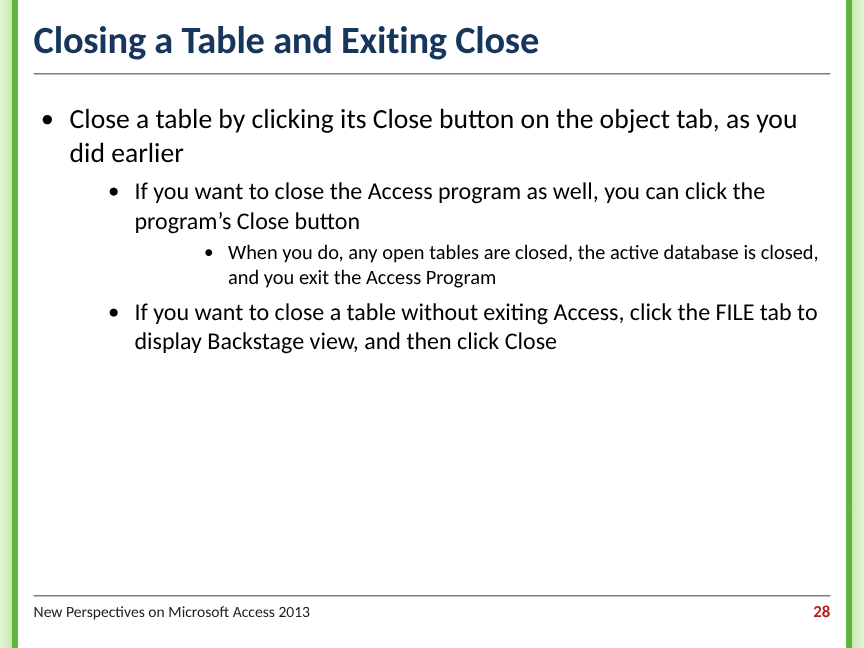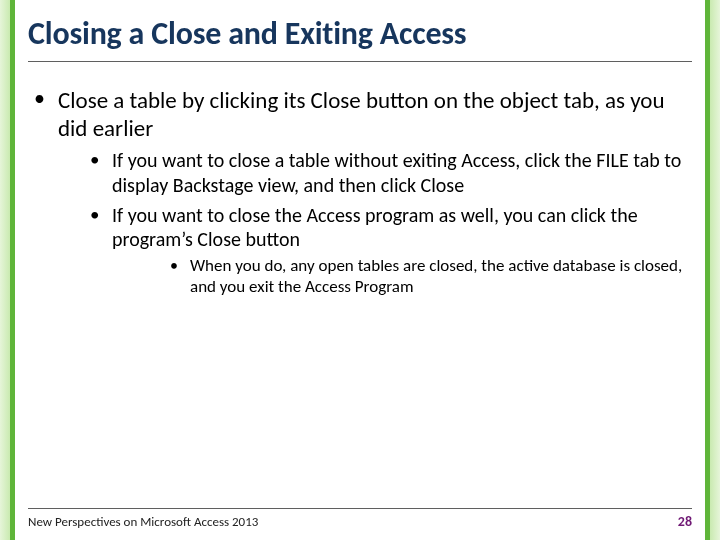--- a/index.html
+++ b/index.html
@@ -100,65 +100,65 @@
     content: "•";
     position: absolute;
     left: 58px;
     top: 0;
     font-size: 16px;
   }
   .footer {
     position: absolute;
     left: 28px;
     right: 28px;
-    bottom: 10px;
+    bottom: 22px;
   }
   .footer-rule {
     border: none;
     border-top: 1px solid #5f5f5f;
     margin-bottom: 4px;
   }
   .footer-row {
     display: flex;
     justify-content: space-between;
     align-items: baseline;
     font-size: 13px;
     color: #222;
   }
   .page-num {
-    color: #701a75;
+    color: #b91c1c;
     font-weight: 600;
     font-size: 14px;
   }
 </style>
 </head>
 <body>
 
 <div class="edge-left"></div>
 <div class="edge-right"></div>
 
 <div class="slide">
-  <h1 class="title">Closing a Close and Exiting Access</h1>
+  <h1 class="title">Closing a Table and Exiting Close</h1>
   <hr class="title-rule">
 
   <div class="content">
     <ul class="lvl1">
       <li>
         <span>Close a table by clicking its Close button on the object tab, as you did earlier</span>
         <ul class="lvl2">
           <li>
-            <span>If you want to close a table without exiting Access, click the FILE tab to display Backstage view, and then click Close</span>
-          </li>
-          <li>
             <span>If you want to close the Access program as well, you can click the program’s Close button</span>
             <ul class="lvl3">
               <li>
                 <span>When you do, any open tables are closed, the active database is closed, and you exit the Access Program</span>
               </li>
             </ul>
+          </li>
+          <li>
+            <span>If you want to close a table without exiting Access, click the FILE tab to display Backstage view, and then click Close</span>
           </li>
         </ul>
       </li>
     </ul>
   </div>
 </div>
 
 <div class="footer">
   <hr class="footer-rule">
   <div class="footer-row">

